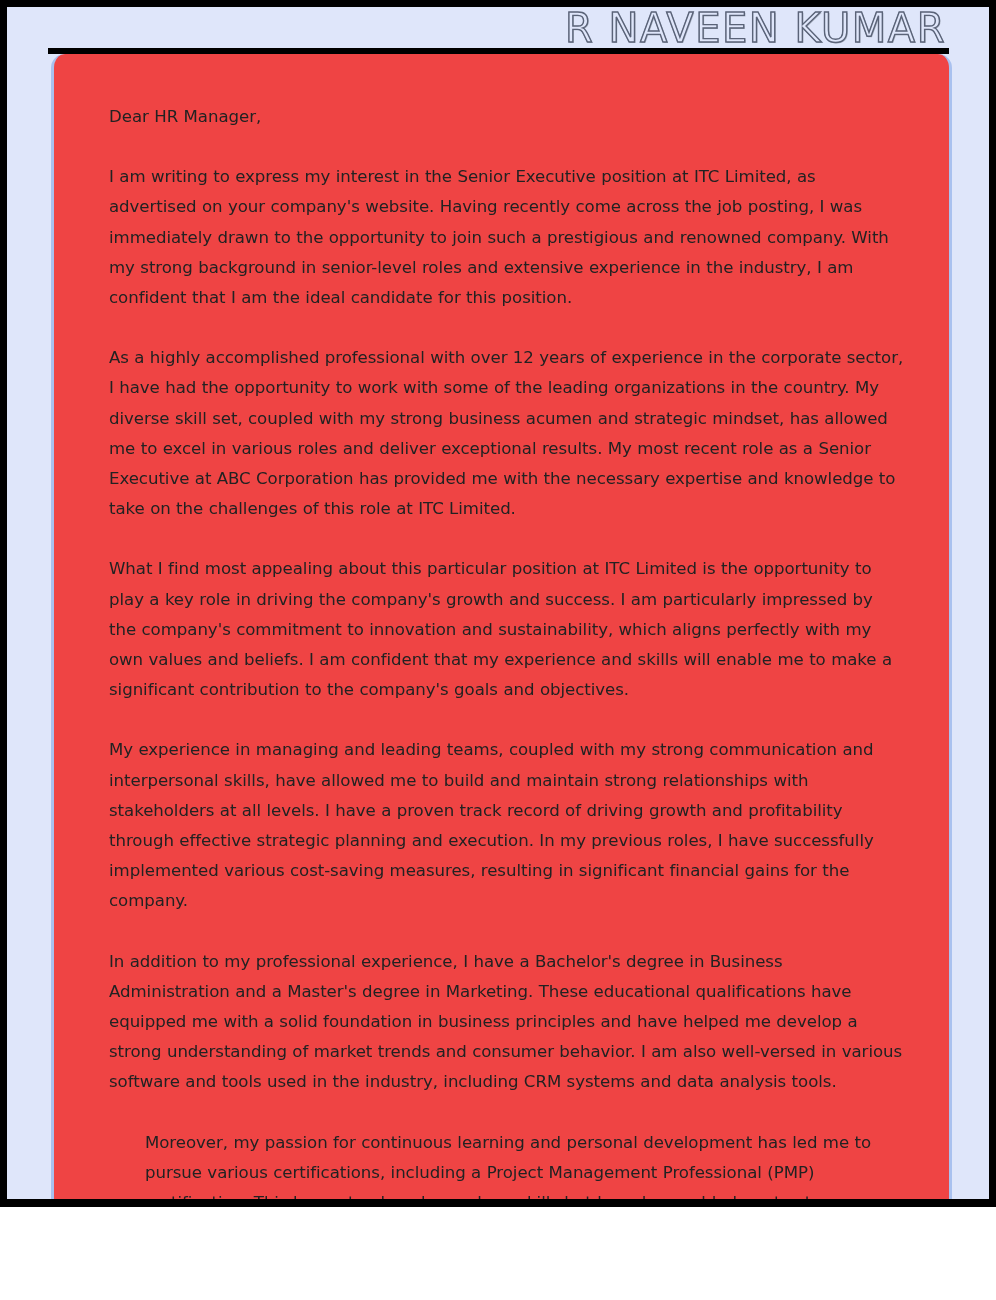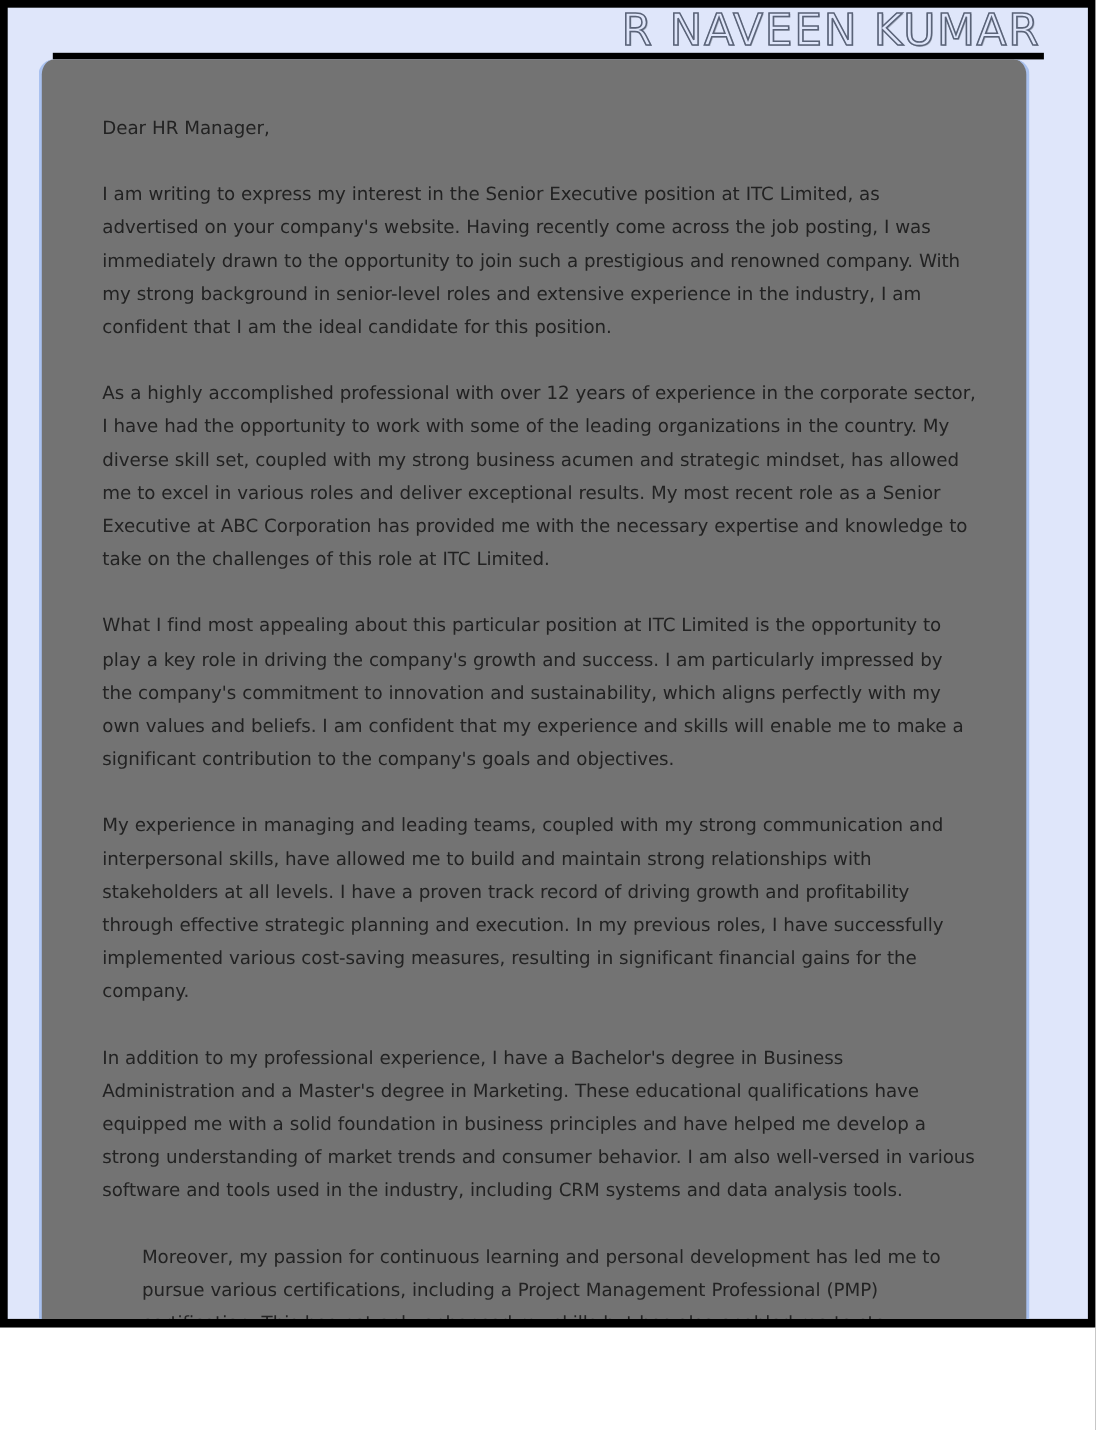--- a/index.html
+++ b/index.html
@@ -52,26 +52,26 @@
     left: 41px;
     top: 41px;
     width: 901px;
     height: 6px;
     background: #000000;
   }
 
   
   .sheet {
     position: absolute;
-    left: 28px;
+    left: 44px;
     top: 47px;
     width: 901px;
     height: 1209px;
     box-sizing: border-box;
-    background: #737373;
+    background: #ef4444;
     border-left: 3px solid #a9c1ef;
     border-right: 3px solid #a9c1ef;
     border-bottom: 3px solid #a9c1ef;
     overflow: hidden;
     border-radius: 14px;
   }
 
   .sheet-inner {
     position: absolute;
     left: 55px;

